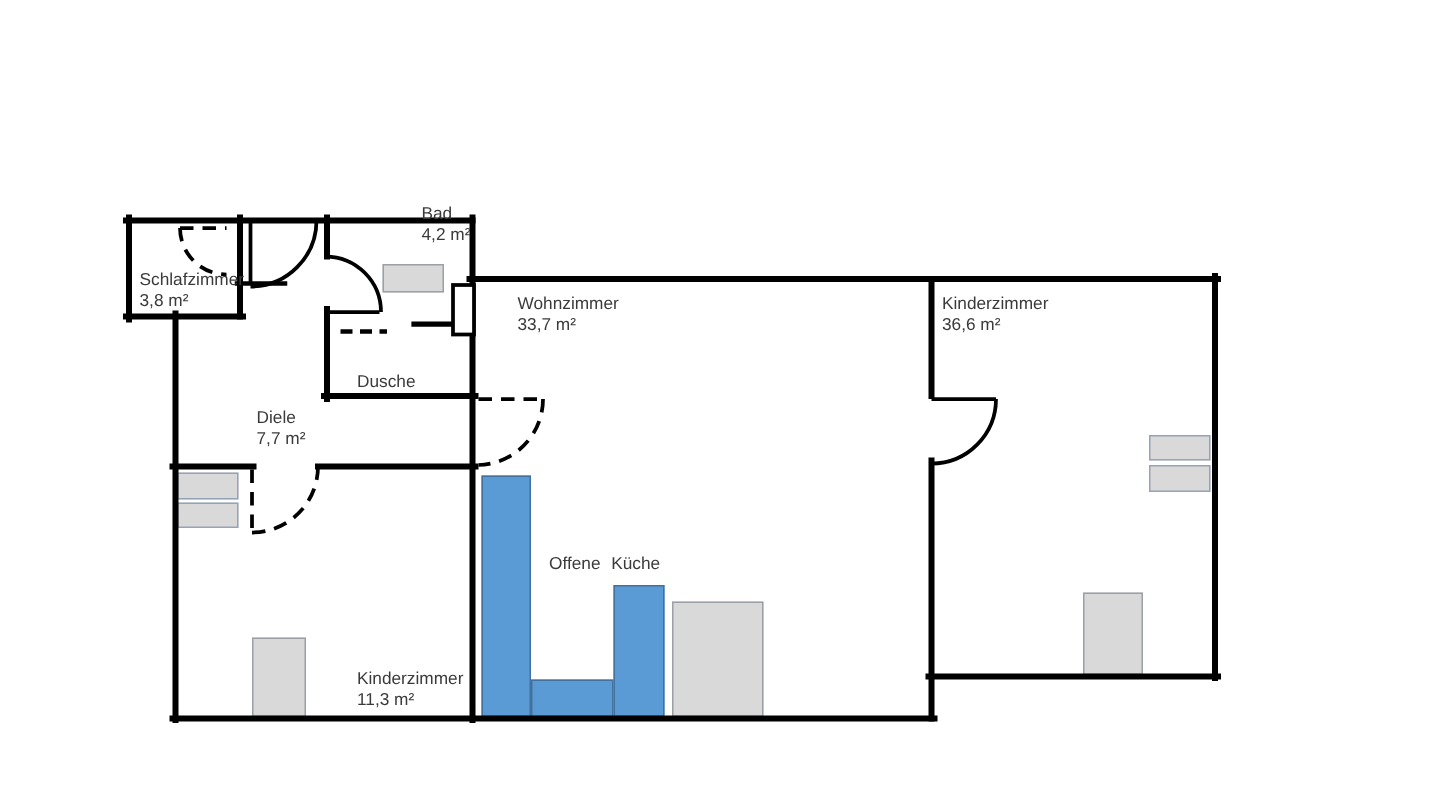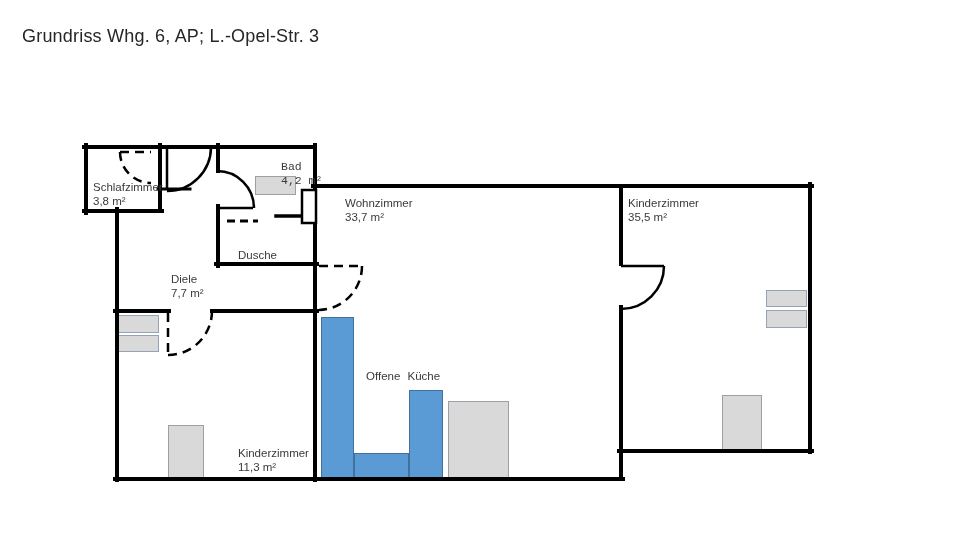--- a/index.html
+++ b/index.html
@@ -17,21 +17,20 @@
   .furn.win{background:#d9d9d9;border:1.5px solid #95a3b5;}
   .furn.blue{background:#5b9bd5;border:1px solid #41719c;}
   .room-label{position:absolute;z-index:3;font-size:11.5px;line-height:14px;color:#3a3a3a;white-space:nowrap;}
   .room-label.spread{word-spacing:4px;}
 </style>
 </head>
 <body>
 
 <div class="canvas">
 
-  <div class="title">Grundriss Whg. 6, AP; L.-Opel-Str. 3</div>
 
   <div class="furn gray" style="left:255px;top:176px;width:41px;height:19px;"></div>
   <div class="furn win" style="left:118px;top:315px;width:41px;height:18px;"></div>
   <div class="furn win" style="left:118px;top:335px;width:41px;height:17px;"></div>
   <div class="furn gray" style="left:168px;top:425px;width:36px;height:53px;"></div>
   <div class="furn blue" style="left:321px;top:317px;width:33px;height:161px;"></div>
   <div class="furn blue" style="left:354px;top:453px;width:55px;height:25px;"></div>
   <div class="furn blue" style="left:409px;top:390px;width:34px;height:88px;"></div>
   <div class="furn gray" style="left:448px;top:401px;width:61px;height:77px;"></div>
   <div class="furn win" style="left:766px;top:290px;width:41px;height:17px;"></div>
@@ -81,37 +80,37 @@
       <path d="M362,266 A44,44 0 0 1 319,310"></path>
       <path stroke-width="3" stroke-dasharray="8 5" d="M227,221 H258"></path>
     </g>
   </svg>
 
   <div class="room-label" style="left:93px;top:180px;">
     <div>Schlafzimmer</div>
     <div>3,8 m²</div>
   </div>
 
-  <div class="room-label" style="left:281px;top:160px;font-family:Liberation Mono, monospace;">
+  <div class="room-label" style="left:281px;top:136px;">
     <div>Bad</div>
     <div>4,2 m²</div>
   </div>
 
   <div class="room-label" style="left:238px;top:248px;">
     <div>Dusche</div>
   </div>
 
   <div class="room-label" style="left:325px;top:196px;margin-left:20px;">
     <div>Wohnzimmer</div>
     <div>33,7 m²</div>
   </div>
 
   <div class="room-label" style="left:628px;top:196px;">
     <div>Kinderzimmer</div>
-    <div>35,5 m²</div>
+    <div>36,6 m²</div>
   </div>
 
   <div class="room-label" style="left:171px;top:272px;">
     <div>Diele</div>
     <div>7,7 m²</div>
   </div>
 
   <div class="room-label" style="left:238px;top:446px;">
     <div>Kinderzimmer</div>
     <div>11,3 m²</div>

